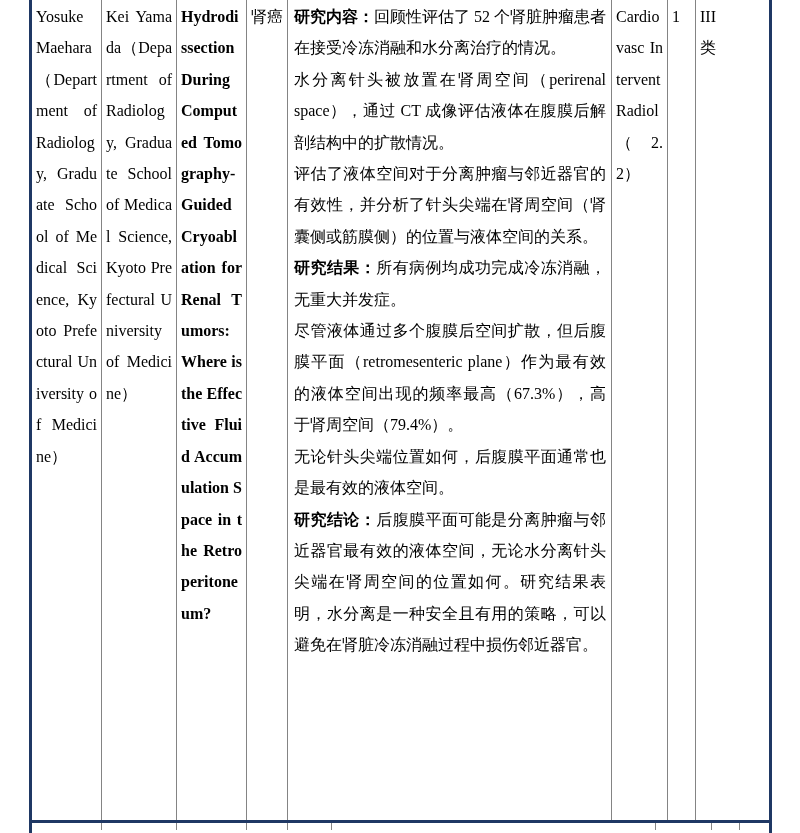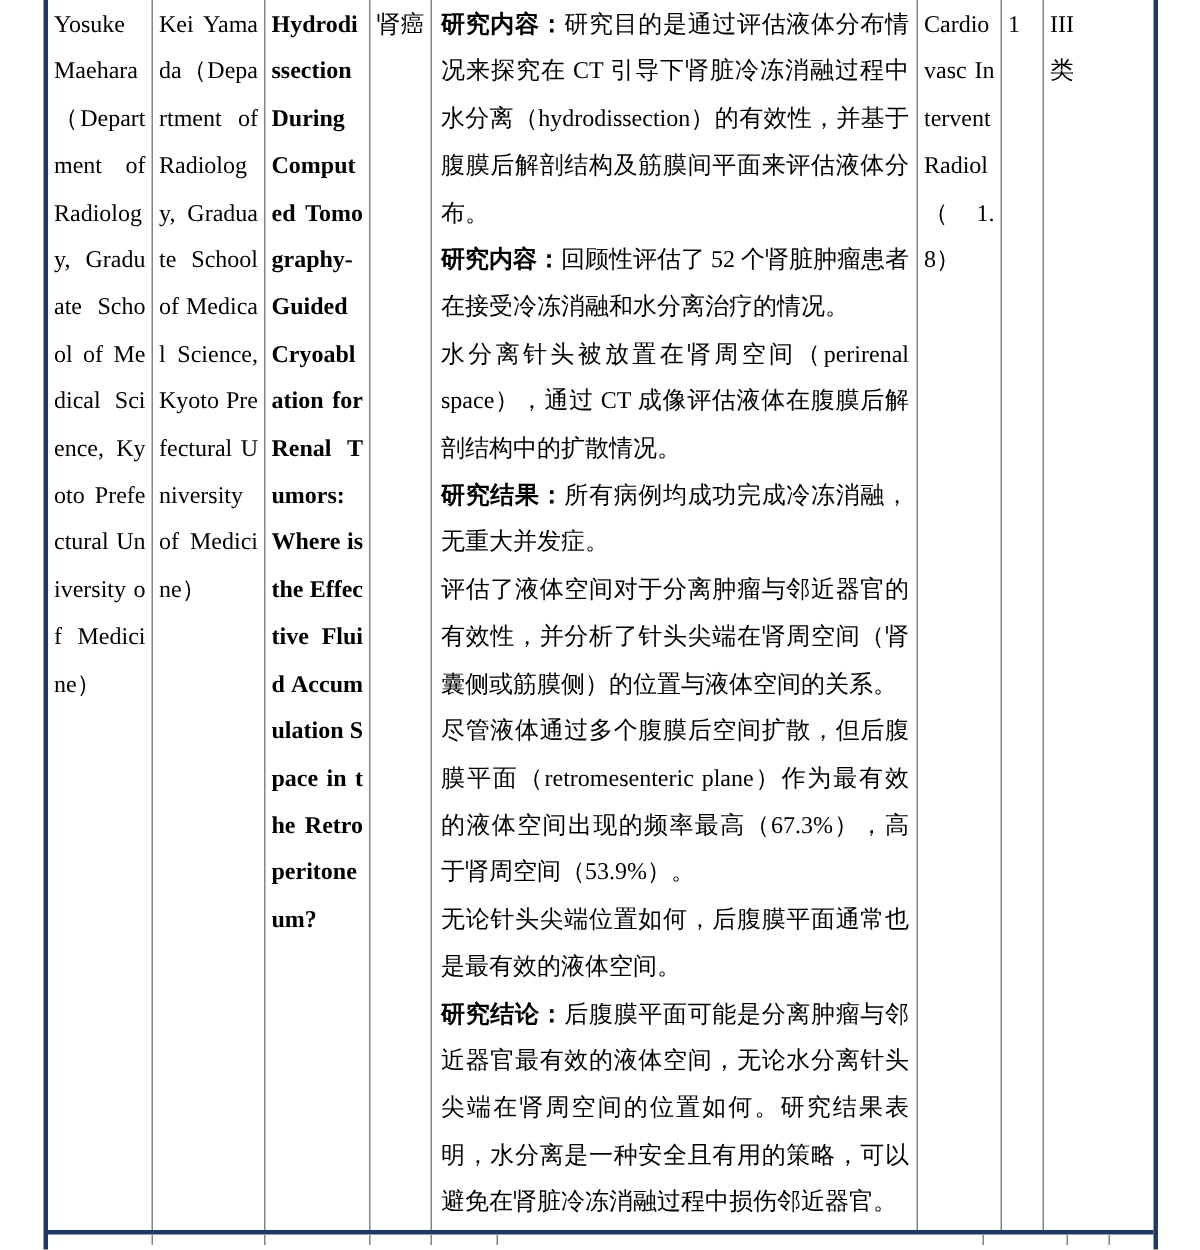--- a/index.html
+++ b/index.html
@@ -59,30 +59,29 @@
 <body>
 
 <div class="page">
   <div class="doc-table">
     <div class="row main-row">
       <div class="cell c1 en-break">Yosuke Maehara（Department of Radiology, Graduate School of Medical Science, Kyoto Prefectural University of Medicine）</div>
       <div class="cell c2 en-break">Kei Yamada（Department of Radiology, Graduate School of Medical Science, Kyoto Prefectural University of Medicine）</div>
       <div class="cell c3 en-break">Hydrodissection During Computed Tomography-Guided Cryoablation for Renal Tumors: Where is the Effective Fluid Accumulation Space in the Retroperitoneum?</div>
       <div class="cell c4">肾癌</div>
       <div class="cell c6" id="summary-cell">
-          <p><b>研究内容：</b>研究目的是通过评估液体分布情况来探究在 CT 引导下肾脏冷冻消融过程中水分离（hydrodissection）的有效性，并基于腹膜后解剖结构及筋膜间平面来评估液体分布。</p>
           <p><b>研究内容：</b>回顾性评估了 52 个肾脏肿瘤患者在接受冷冻消融和水分离治疗的情况。</p>
           <p>水分离针头被放置在肾周空间（perirenal space），通过 CT 成像评估液体在腹膜后解剖结构中的扩散情况。</p>
+          <p>评估了液体空间对于分离肿瘤与邻近器官的有效性，并分析了针头尖端在肾周空间（肾囊侧或筋膜侧）的位置与液体空间的关系。</p>
           <p><b>研究结果：</b>所有病例均成功完成冷冻消融，无重大并发症。</p>
-          <p>评估了液体空间对于分离肿瘤与邻近器官的有效性，并分析了针头尖端在肾周空间（肾囊侧或筋膜侧）的位置与液体空间的关系。</p>
-          <p>尽管液体通过多个腹膜后空间扩散，但后腹膜平面（retromesenteric plane）作为最有效的液体空间出现的频率最高（67.3%），高于肾周空间（53.9%）。</p>
+          <p>尽管液体通过多个腹膜后空间扩散，但后腹膜平面（retromesenteric plane）作为最有效的液体空间出现的频率最高（67.3%），高于肾周空间（79.4%）。</p>
           <p>无论针头尖端位置如何，后腹膜平面通常也是最有效的液体空间。</p>
           <p><b>研究结论：</b>后腹膜平面可能是分离肿瘤与邻近器官最有效的液体空间，无论水分离针头尖端在肾周空间的位置如何。研究结果表明，水分离是一种安全且有用的策略，可以避免在肾脏冷冻消融过程中损伤邻近器官。</p>
         </div>
-      <div class="cell c7 en-break">Cardiovasc Intervent Radiol（1.8）</div>
+      <div class="cell c7 en-break">Cardiovasc Intervent Radiol（2.2）</div>
       <div class="cell c8">1</div>
       <div class="cell c9">III类</div>
     </div>
     <div class="row next-row">
       <div class="cell c1"></div>
       <div class="cell c2"></div>
       <div class="cell c3"></div>
       <div class="cell c4"></div>
       <div class="cell c5"></div>
       <div class="cell c6"></div>

